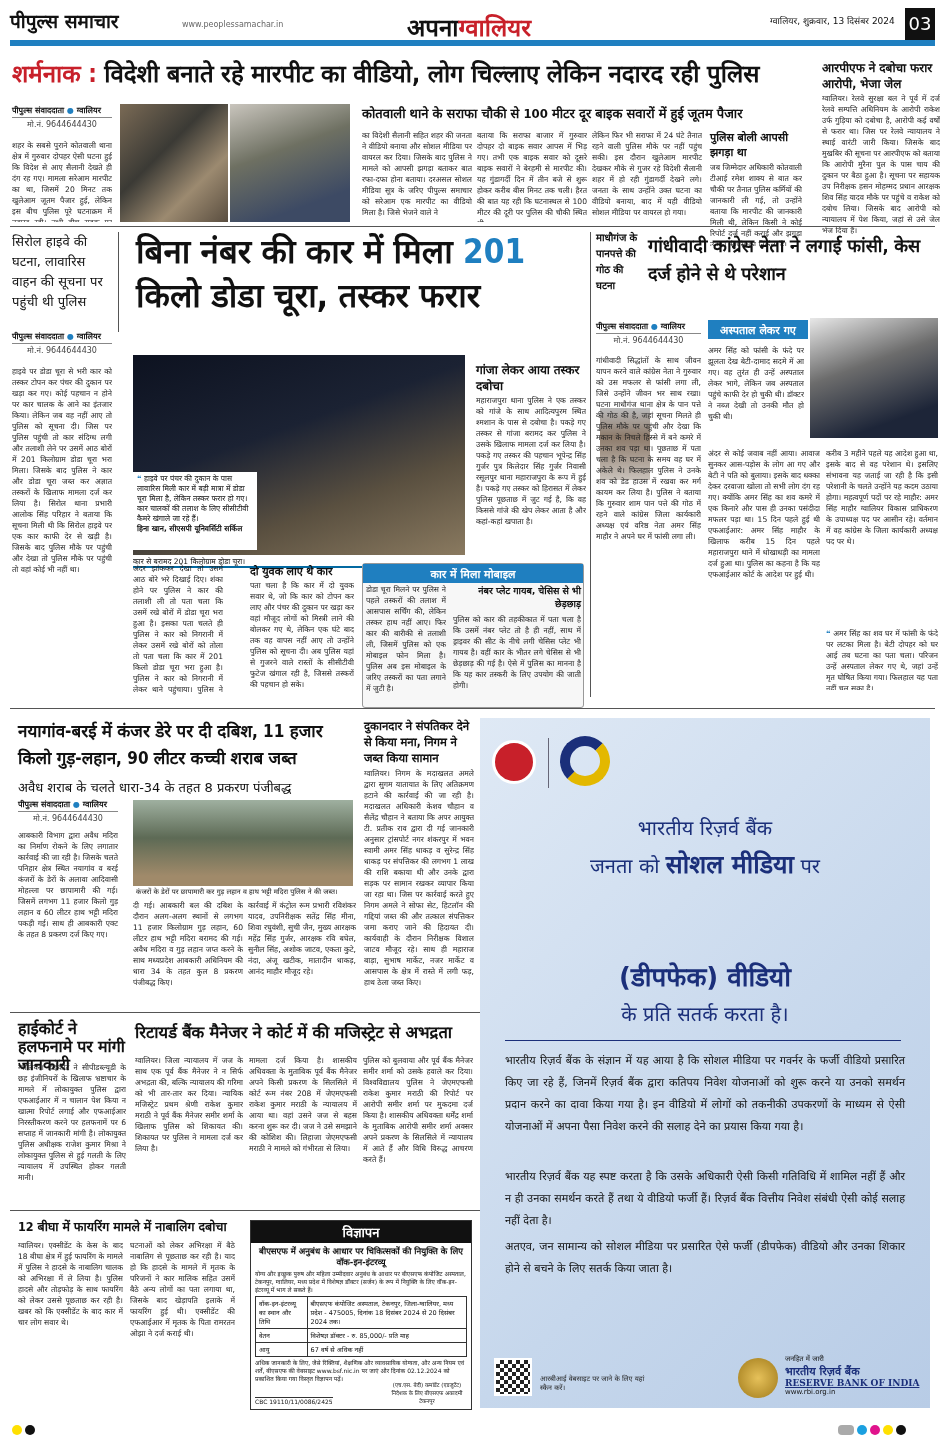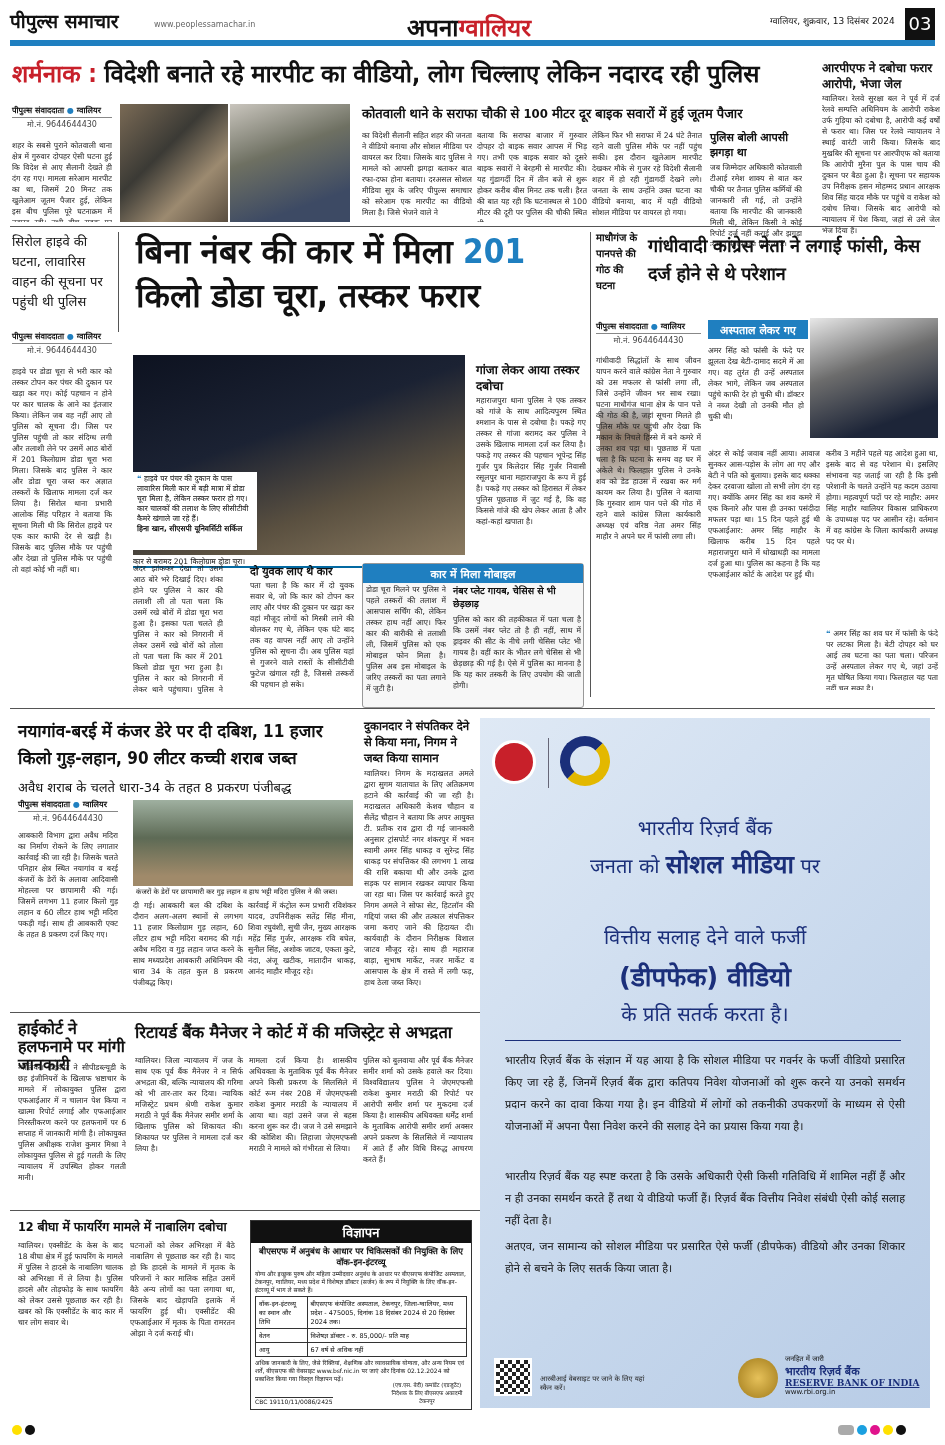--- a/index.html
+++ b/index.html
@@ -31,21 +31,21 @@
 .vig table{border-collapse:collapse;width:100%;font-size:6.5px}
 .vig td{border:1px solid #333;padding:2px 3px}
 .dots{display:flex;gap:3px}
 .dots span{width:10px;height:10px;border-radius:50%}
 </style>
 </head>
 <body>
 
 <div class="abs mast">
   <div class="abs logo">पीपुल्स समाचार</div>
-  <div class="abs url" style="left:144px">www.peoplessamachar.in</div>
+  <div class="abs url" style="left:172px">www.peoplessamachar.in</div>
   <div class="abs section"><span>अपना</span><span class="r">ग्वालियर</span></div>
   <div class="abs dateline">ग्वालियर, शुक्रवार, 13 दिसंबर 2024</div>
   <div class="abs pageno">03</div>
 </div>
 <div class="abs bluebar"></div>
 
 <div class="abs h1" style="left:12px;top:58px;width:795px;font-size:24px;line-height:32px;white-space:nowrap;overflow:hidden"><span style="color:#c8202a">शर्मनाक :</span> <span>विदेशी बनाते रहे मारपीट का वीडियो, लोग चिल्लाए लेकिन नदारद रही पुलिस</span></div>
 <div class="abs" style="left:12px;top:104px;width:100px">
   <div class="byline"><span>पीपुल्स संवाददाता</span> <span class="b">●</span> <span>ग्वालियर</span></div>
   <div class="mob">मो.नं. 9644644430</div>
@@ -78,21 +78,21 @@
 <div class="abs" style="left:133px;top:556px;width:332px;font-size:7.5px;border-bottom:2px solid #0369a1">कार से बरामद 201 किलोग्राम डोडा चूरा।</div>
 <div class="abs h1" style="left:476px;top:362px;width:110px;font-size:12px;line-height:16px">गांजा लेकर आया तस्कर दबोचा</div>
 <div class="abs txt" style="left:476px;top:395px;width:110px;height:155px">महाराजपुरा थाना पुलिस ने एक तस्कर को गांजे के साथ आदित्यपुरम स्थित श्मशान के पास से दबोचा है। पकड़े गए तस्कर से गांजा बरामद कर पुलिस ने उसके खिलाफ मामला दर्ज कर लिया है। पकड़े गए तस्कर की पहचान भूपेन्द्र सिंह गुर्जर पुत्र किलेदार सिंह गुर्जर निवासी रसूलपुर थाना महाराजपुरा के रूप में हुई है। पकड़े गए तस्कर को हिरासत में लेकर पुलिस पूछताछ में जुट गई है, कि वह किससे गांजे की खेप लेकर आता है और कहां-कहां खपाता है।</div>
 
 <div class="abs txt" style="left:133px;top:563px;width:90px;height:133px">अंदर झांककर देखा तो उसमें आठ बोरे भरे दिखाई दिए। शंका होने पर पुलिस ने कार की तलाशी ली तो पता चला कि उसमें रखे बोरों में डोडा चूरा भरा हुआ है। इसका पता चलते ही पुलिस ने कार को निगरानी में लेकर उसमें रखे बोरों को तोला तो पता चला कि कार में 201 किलो डोडा चूरा भरा हुआ है। पुलिस ने कार को निगरानी में लेकर थाने पहुंचाया। पुलिस ने कार का नंबर देखा तो कार की नंबर प्लेट गायब थी।</div>
 <div class="abs h1" style="left:250px;top:563px;width:110px;font-size:11px">दो युवक लाए थे कार</div>
 <div class="abs txt" style="left:250px;top:580px;width:104px;height:116px">पता चला है कि कार में दो युवक सवार थे, जो कि कार को टोपन कर लाए और पंचर की दुकान पर खड़ा कर वहां मौजूद लोगों को मिस्त्री लाने की बोलकर गए थे, लेकिन एक घंटे बाद तक वह वापस नहीं आए तो उन्होंने पुलिस को सूचना दी। अब पुलिस यहां से गुजरने वाले रास्तों के सीसीटीवी फुटेज खंगाल रही है, जिससे तस्करों की पहचान हो सके।</div>
 <div class="abs" style="left:362px;top:563px;width:222px;height:145px;border:1px solid #999;border-radius:3px;background:#f7f7f7">
   <div class="bluehdr" style="font-size:11px;padding:2px">कार में मिला मोबाइल</div>
   <div class="abs txt" style="left:3px;top:20px;width:80px;height:120px">डोडा चूरा मिलने पर पुलिस ने पहले तस्करों की तलाश में आसपास सर्चिंग की, लेकिन तस्कर हाथ नहीं आए। फिर कार की बारीकी से तलाशी ली, जिसमें पुलिस को एक मोबाइल फोन मिला है। पुलिस अब इस मोबाइल के जरिए तस्करों का पता लगाने में जुटी है।</div>
-  <div class="abs h1" style="left:90px;top:20px;width:128px;font-size:9.5px;text-align:left">नंबर प्लेट गायब, चेसिस से भी छेड़छाड़</div>
+  <div class="abs h1" style="left:90px;top:20px;width:128px;font-size:9.5px;text-align:right">नंबर प्लेट गायब, चेसिस से भी छेड़छाड़</div>
   <div class="abs txt" style="left:90px;top:50px;width:128px;height:90px">पुलिस को कार की तहकीकात में पता चला है कि उसमें नंबर प्लेट तो है ही नहीं, साथ में ड्राइवर की सीट के नीचे लगी चेसिस प्लेट भी गायब है। वहीं कार के भीतर लगे चेसिस से भी छेड़छाड़ की गई है। ऐसे में पुलिस का मानना है कि यह कार तस्करी के लिए उपयोग की जाती होगी।</div>
 </div>
 
 <div class="abs rule" style="left:590px;top:232px;width:1px;height:465px"></div>
 <div class="abs h1" style="left:596px;top:230px;width:45px;font-size:10px;line-height:16px">माधौगंज के पानपत्ते की गोठ की घटना</div>
 <div class="abs h1" style="left:648px;top:232px;width:290px;font-size:18px;line-height:28px">गांधीवादी कांग्रेस नेता ने लगाई फांसी, केस दर्ज होने से थे परेशान</div>
 <div class="abs" style="left:596px;top:320px;width:105px">
   <div class="byline"><span>पीपुल्स संवाददाता</span> <span class="b">●</span> <span>ग्वालियर</span></div>
   <div class="mob">मो.नं. 9644644430</div>
 </div>
@@ -164,21 +164,20 @@
   <div class="abs" style="right:4px;bottom:4px;width:80px;font-size:5.5px;text-align:center">(एच.एस. बेदी) कमांडेंट (एडजुटेंट) निदेशक के लिए बीएसएफ अकादमी टेकनपुर</div>
   <div class="abs" style="left:4px;bottom:4px;font-size:6px;border-top:1px solid #333">CBC 19110/11/0086/2425</div>
 </div>
 
 <div class="abs ad" style="left:480px;top:718px;width:450px;height:690px">
   <div class="abs" style="left:12px;top:22px;width:44px;height:44px;border-radius:50%;background:#c8202a;border:3px solid #fff"></div>
   <div class="abs" style="left:68px;top:20px;width:1px;height:50px;background:#667"></div>
   <div class="abs" style="left:80px;top:18px;width:50px;height:50px;border-radius:50%;border:10px solid #1b2f7a;border-right-color:#e3b800;border-bottom-color:#e3b800"></div>
   <div class="abs navy" style="left:0;top:96px;width:450px;text-align:center;font-size:20px">भारतीय रिज़र्व बैंक</div>
   <div class="abs navy" style="left:0;top:128px;width:450px;text-align:center;font-size:20px"><span>जनता को</span> <b style="font-size:25px">सोशल मीडिया</b> <span>पर</span></div>
-  <div class="abs navy" style="left:0;top:205px;width:450px;text-align:center;font-size:20px">वित्तीय सलाह देने वाले फर्जी</div>
   <div class="abs navy" style="left:0;top:240px;width:450px;text-align:center;font-size:26px;font-weight:bold">(डीपफेक) वीडियो</div>
   <div class="abs navy" style="left:0;top:282px;width:450px;text-align:center;font-size:20px">के प्रति सतर्क करता है।</div>
   <div class="abs" style="left:25px;top:322px;width:396px;height:1px;background:#1b2f7a"></div>
   <div class="abs" style="left:25px;top:332px;width:400px;font-size:11px;line-height:22px;color:#111;text-align:justify">भारतीय रिज़र्व बैंक के संज्ञान में यह आया है कि सोशल मीडिया पर गवर्नर के फर्जी वीडियो प्रसारित किए जा रहे हैं, जिनमें रिज़र्व बैंक द्वारा कतिपय निवेश योजनाओं को शुरू करने या उनको समर्थन प्रदान करने का दावा किया गया है। इन वीडियो में लोगों को तकनीकी उपकरणों के माध्यम से ऐसी योजनाओं में अपना पैसा निवेश करने की सलाह देने का प्रयास किया गया है।</div>
   <div class="abs" style="left:25px;top:448px;width:400px;font-size:11px;line-height:22px;color:#111;text-align:justify">भारतीय रिज़र्व बैंक यह स्पष्ट करता है कि उसके अधिकारी ऐसी किसी गतिविधि में शामिल नहीं हैं और न ही उनका समर्थन करते हैं तथा ये वीडियो फर्जी हैं। रिज़र्व बैंक वित्तीय निवेश संबंधी ऐसी कोई सलाह नहीं देता है।</div>
   <div class="abs" style="left:25px;top:518px;width:400px;font-size:11px;line-height:22px;color:#111;text-align:justify">अतएव, जन सामान्य को सोशल मीडिया पर प्रसारित ऐसे फर्जी (डीपफेक) वीडियो और उनका शिकार होने से बचने के लिए सतर्क किया जाता है।</div>
   <div class="abs" style="left:14px;top:640px;width:38px;height:38px;background:repeating-conic-gradient(#222 0 25%,#fff 0 50%) 0 0/8px 8px;border:2px solid #fff"></div>
   <div class="abs" style="left:60px;top:656px;width:110px;font-size:7px;color:#222">आरबीआई वेबसाइट पर जाने के लिए यहां स्कैन करें।</div>
   <div class="abs" style="left:258px;top:640px;width:40px;height:40px;border-radius:50%;background:radial-gradient(#e6c15a,#a07a1a)"></div>
   <div class="abs" style="left:305px;top:636px;width:140px">

